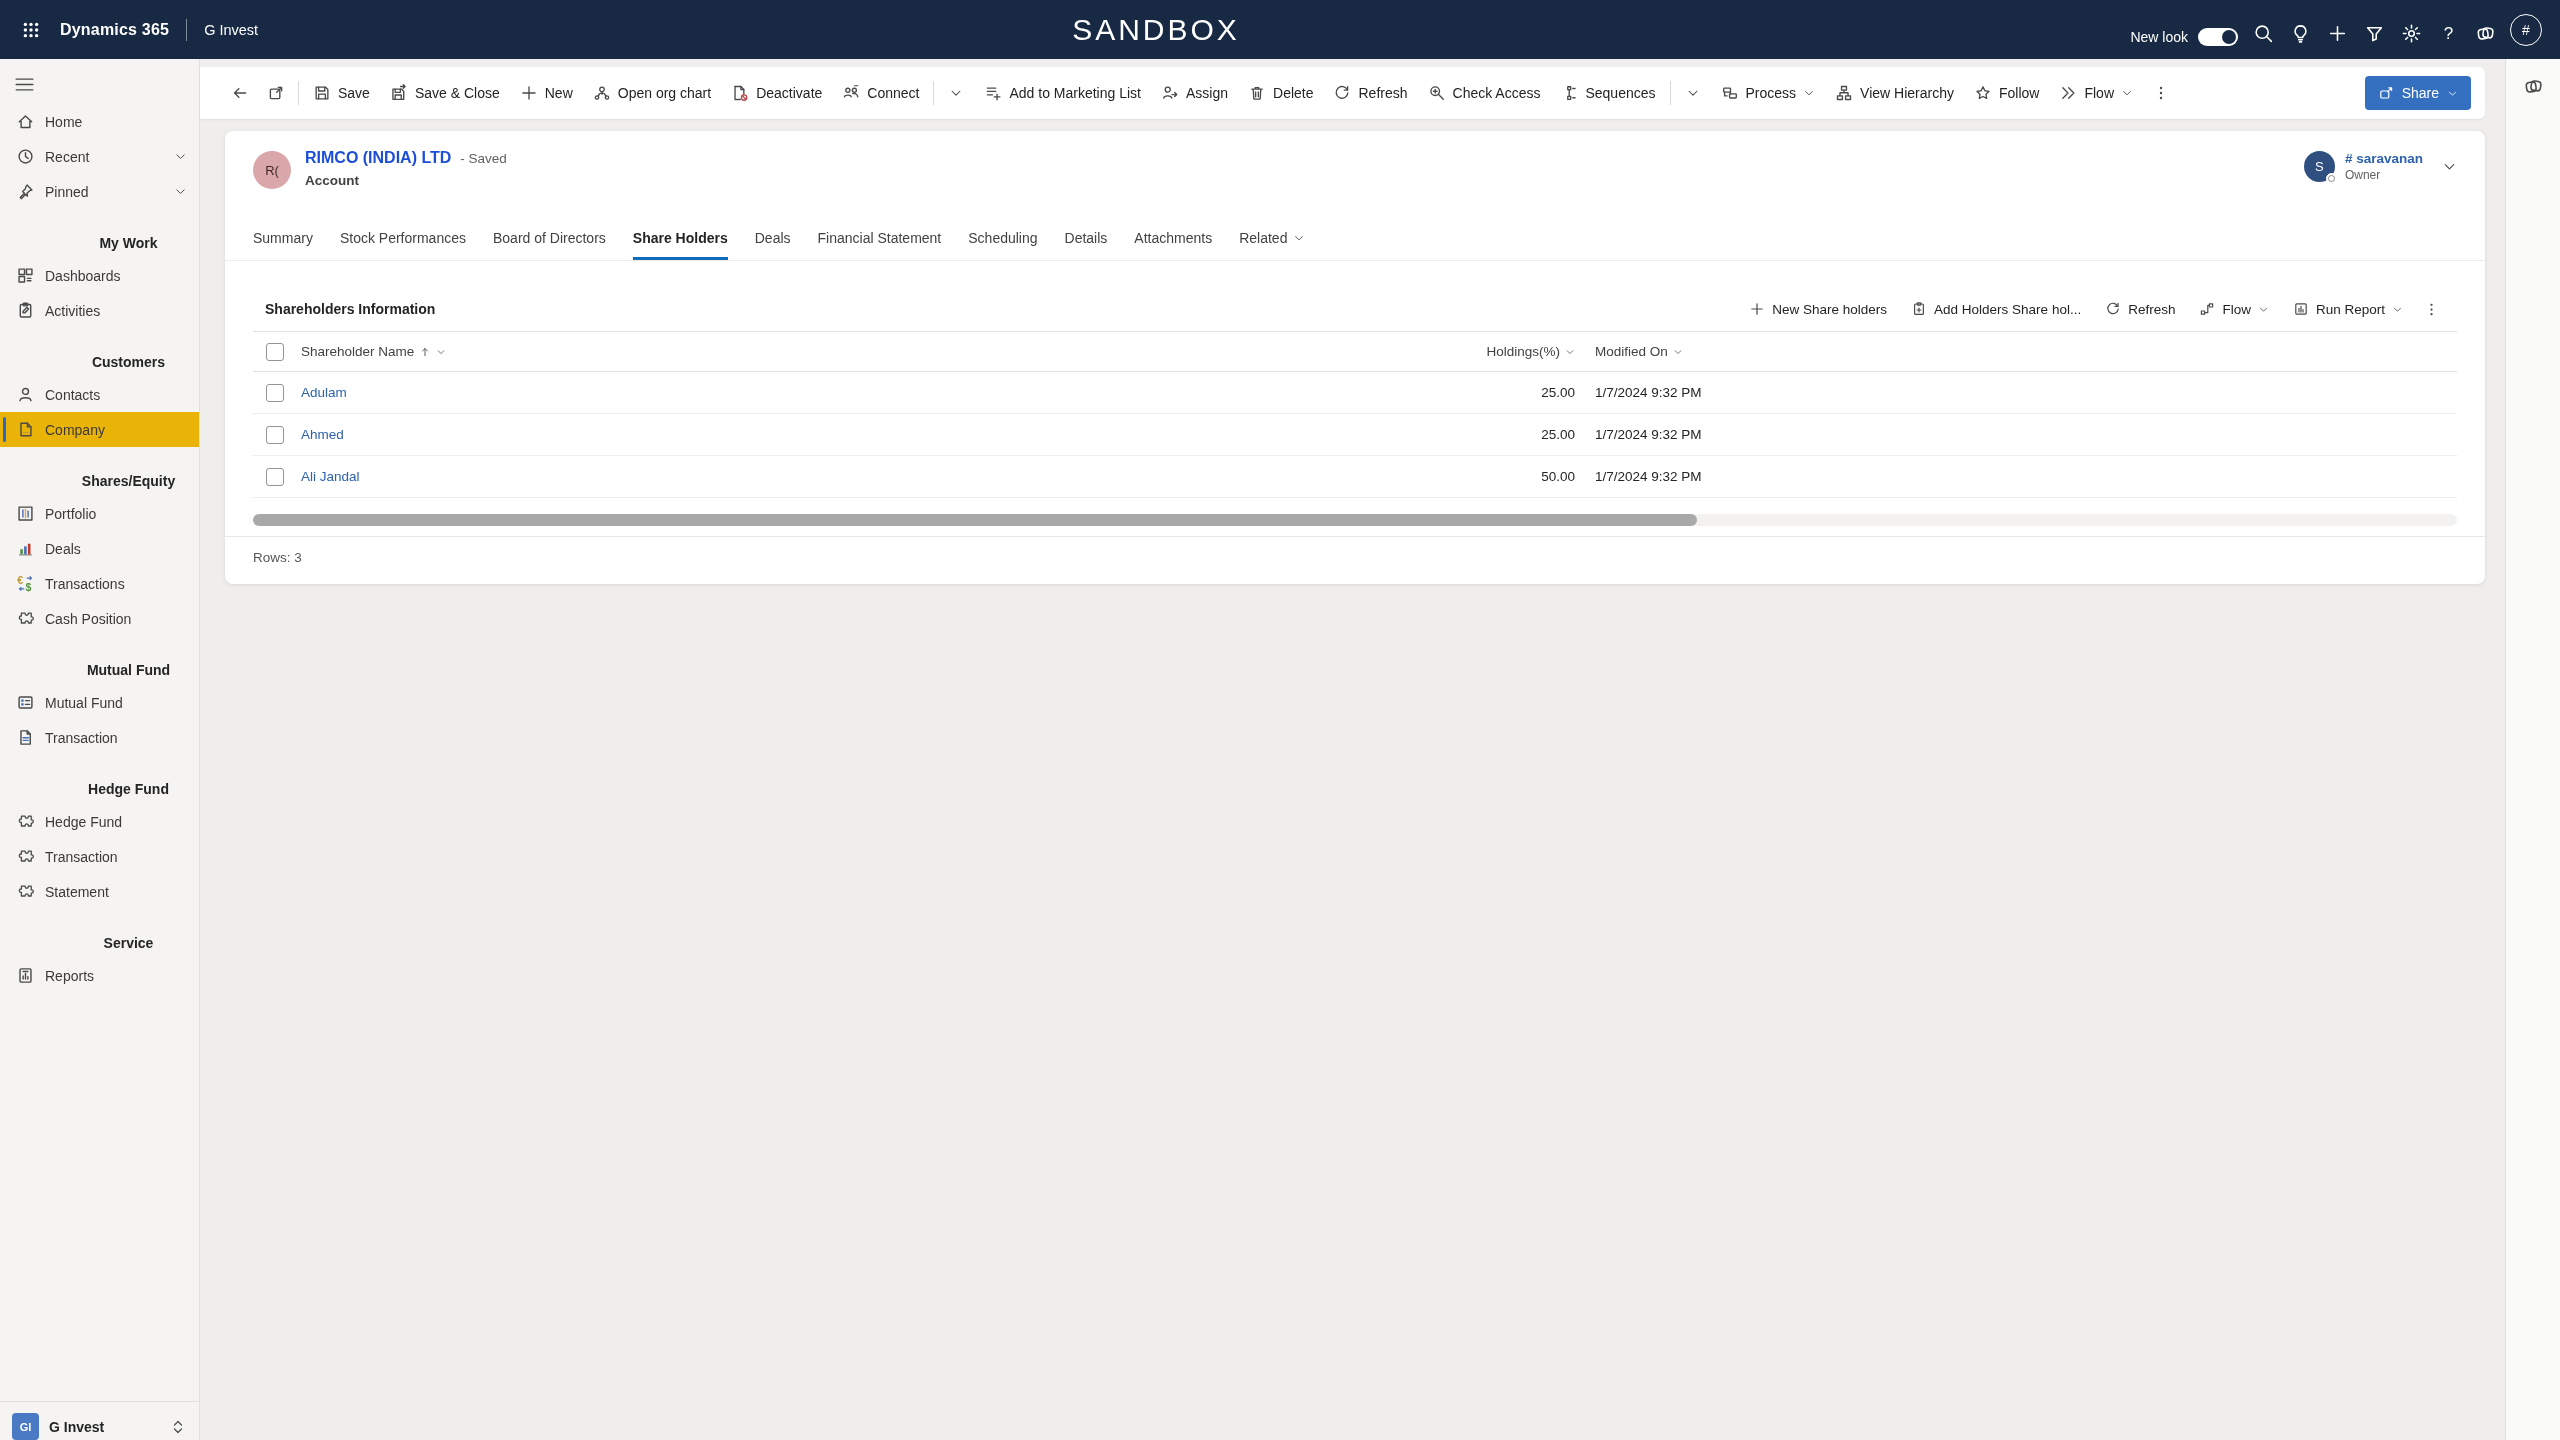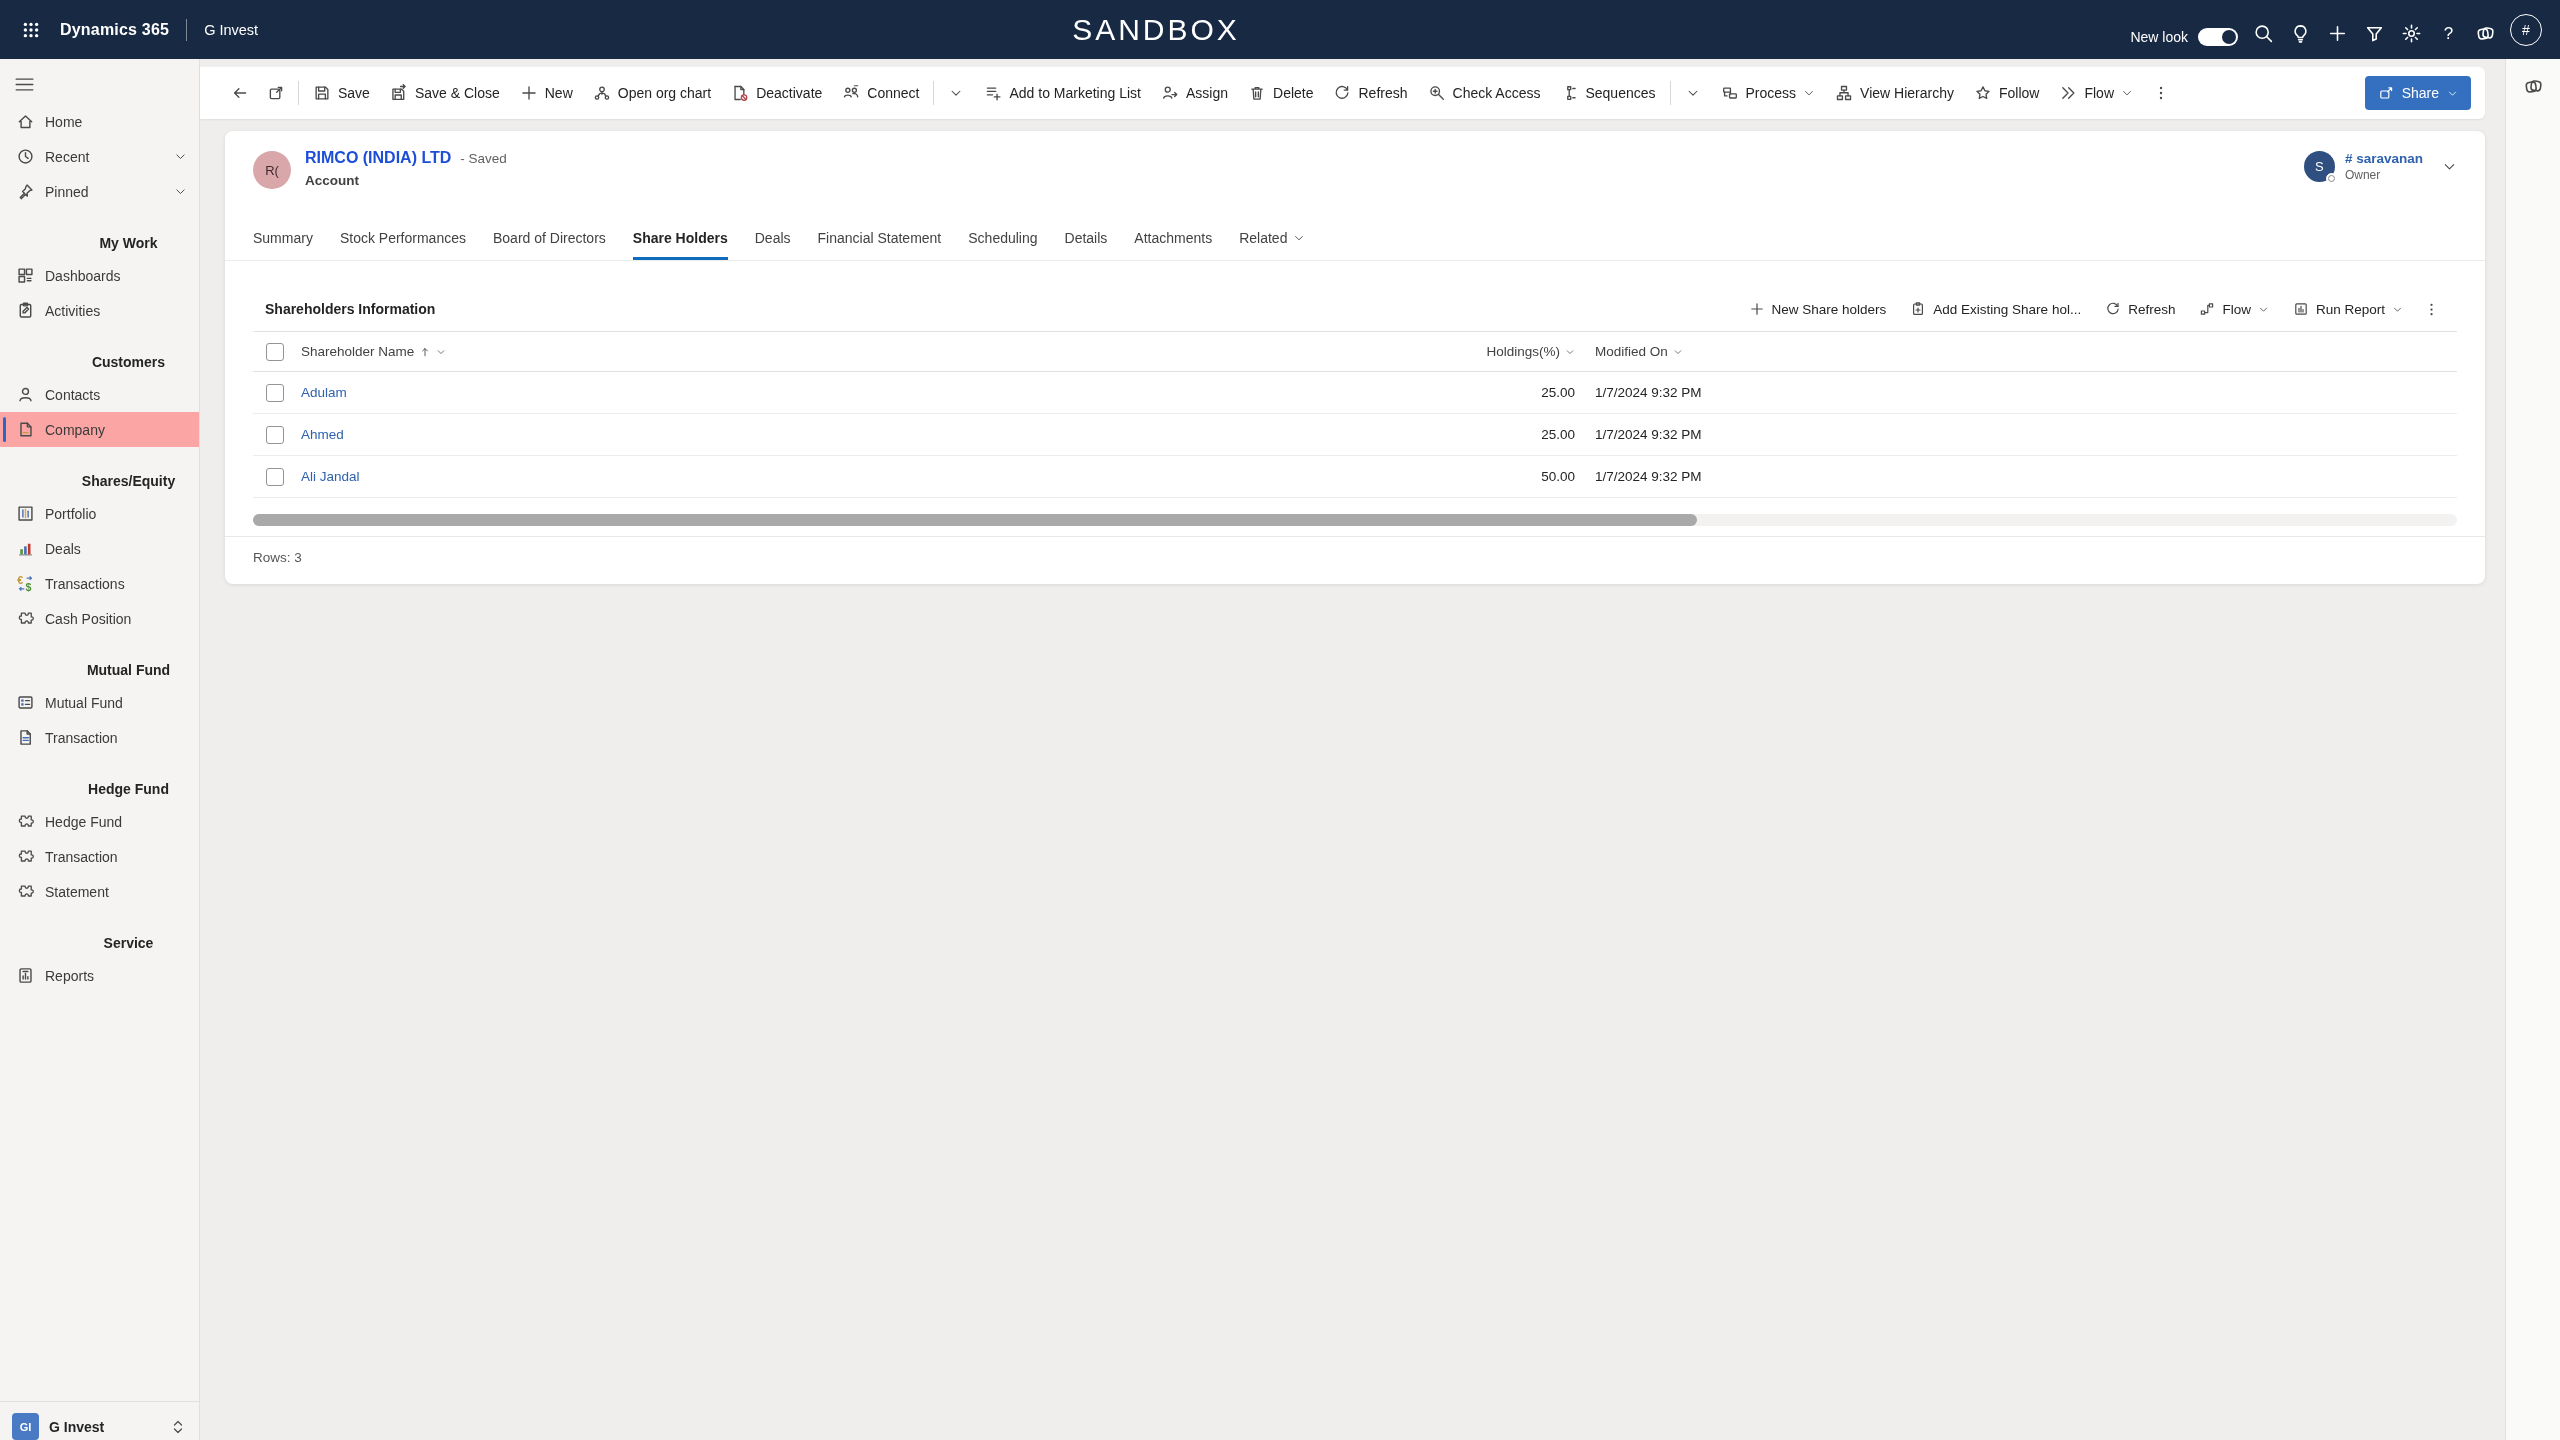--- a/index.html
+++ b/index.html
@@ -36,21 +36,21 @@
     display:flex; flex-direction:column; flex:none; }
   .side-scroll { flex:1; overflow:hidden; padding-top:10px;text-align:center; }
   .hamburger { background:none; border:none; cursor:pointer; padding:8px 0 8px 15px;
     display:block; margin-bottom:4px; }
   .side-item { height:35px; display:flex; align-items:center; padding:0 12px 0 15px;
     cursor:pointer; position:relative; font-size:14px; color:#3b3a39; }
   .side-item .sicon { width:20px; height:20px; margin-right:10px; flex:none;
     display:flex; align-items:center; justify-content:center; }
   .side-item .slabel { white-space:nowrap; }
   .side-item .schev { margin-left:auto; display:flex; }
-  .side-item.selected { background:#fca5a5; }
+  .side-item.selected { background:#eab308; }
   .side-item.selected::before { content:""; position:absolute; left:3px; top:5px; bottom:5px;
     width:3px; border-radius:2px; background:#2b66c8; }
   .side-header { margin:26px 0 7px 15px; font-size:14px; font-weight:700; color:#242424;padding-left:43px; }
   .side-footer { height:50px; border-top:1px solid #e2e0de; display:flex; align-items:center;
     padding:0 14px 0 12px; background:#f5f4f3; cursor:pointer; }
   .gi-badge { width:27px; height:27px; border-radius:4px; background:#4a7ac4; color:#fff;
     font-size:11px; font-weight:700; display:flex; align-items:center; justify-content:center; margin-right:10px; }
   .side-footer .flabel { font-size:14px; font-weight:700; color:#242424; }
   .side-footer .updown { margin-left:auto; display:flex; }
 
@@ -661,21 +661,21 @@
                   <path d="M8 2.8v10.4M2.8 8h10.4"></path>
                 </svg>
               <span>New Share holders</span>
             </button>
             <button class="gact">
               <svg class="ic" width="16" height="16" viewBox="0 0 16 16">
                   <rect x="3.6" y="3" width="8.8" height="10.4" rx="1"></rect>
                   <rect x="6.2" y="1.9" width="3.6" height="2.2" rx="0.6"></rect>
                   <path d="M8 7v4M6 9h4"></path>
                 </svg>
-              <span>Add Existing Share hol...</span>
+              <span>Add Holders Share hol...</span>
             </button>
             <button class="gact">
               <svg class="ic" width="16" height="16" viewBox="0 0 16 16">
                   <path d="M12.8 5.4A5.2 5.2 0 1 0 13.2 8"></path>
                   <path d="M13 2.4v3h-3"></path>
                 </svg>
               <span>Refresh</span>
             </button>
             <button class="gact">
               <svg class="ic" width="16" height="16" viewBox="0 0 16 16">

